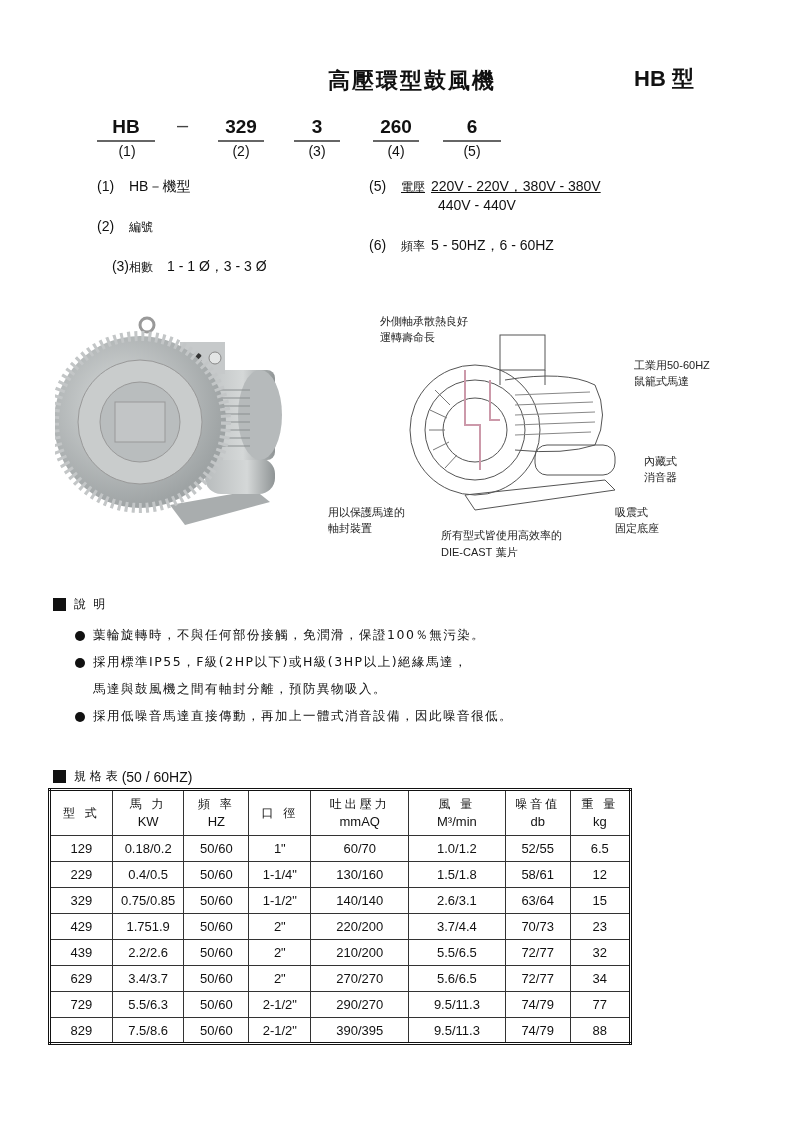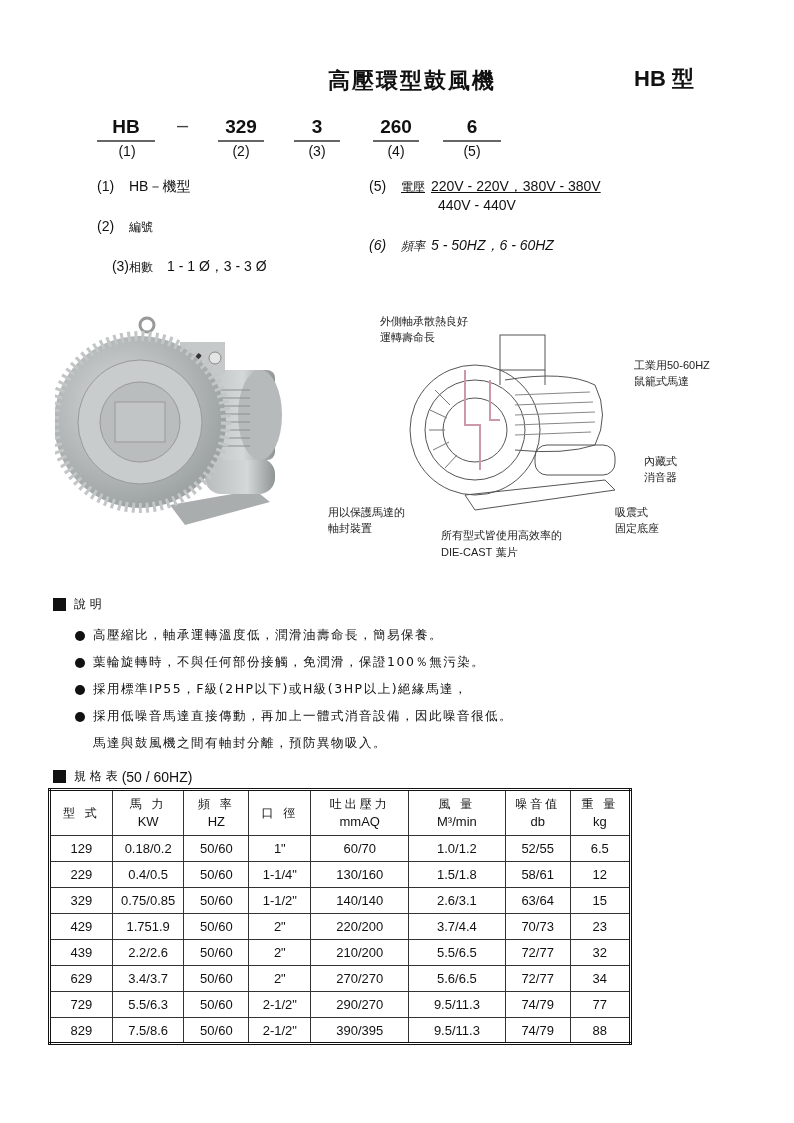--- a/index.html
+++ b/index.html
@@ -82,21 +82,21 @@
 <div class="abs def" style="left:97px; top:218px;">
   <span class="num">(2)</span><span class="cjk">編號</span>
 </div>
 <div class="abs def" style="left:97px; top:258px;text-align:right;">
   <span class="num">(3)</span><span class="cjk" style="margin-right:14px;">相數</span><span>1 - 1 Ø，3 - 3 Ø</span>
 </div>
 <div class="abs def" style="left:369px; top:178px;text-decoration:underline;">
   <span class="num">(5)</span><span class="cjk">電壓</span><span>220V - 220V，380V - 380V</span>
 </div>
 <div class="abs def" style="left:438px; top:197px;">440V - 440V</div>
-<div class="abs def" style="left:369px; top:237px;font-style:italic;">
+<div class="abs def" style="left:369px; top:237px;">
   <span class="num">(6)</span><span class="cjk">頻率</span><span>5 - 50HZ，6 - 60HZ</span>
 </div>
 
 <div class="abs" style="left:55px; top:310px; width:250px; height:235px;">
   <svg width="250" height="235" viewBox="0 0 250 235">
     <defs>
       <radialGradient id="g1" cx="40%" cy="40%" r="60%">
         <stop offset="0%" stop-color="#d9dcdc"></stop>
         <stop offset="100%" stop-color="#9ea3a4"></stop>
       </radialGradient>
@@ -187,43 +187,39 @@
 </div>
 <div class="abs callout" style="left:441px; top:528px;">
   <div>所有型式皆使用高效率的</div>
   <div><span class="latin">DIE-CAST</span> <span>葉片</span></div>
 </div>
 <div class="abs callout" style="left:615px; top:505px;">
   <div>吸震式</div>
   <div>固定底座</div>
 </div>
 
-<div class="abs section-head" style="left:53px; top:596px;">
+<div class="abs section-head" style="left:53px; top:596px;font-family:Liberation Mono, monospace;">
   <span class="sq"></span>
   <span>說 明</span>
 </div>
 <div class="abs bullets">
-  <div class="b">
-      <span class="dot"></span>
-      <span>高壓縮比，軸承運轉溫度低，潤滑油壽命長，簡易保養。</span>
-    </div>
   <div class="b">
       <span class="dot"></span>
       <span>葉輪旋轉時，不與任何部份接觸，免潤滑，保證100％無污染。</span>
     </div>
   <div class="b">
       <span class="dot"></span>
       <span>採用標準IP55，F級(2HP以下)或H級(3HP以上)絕緣馬達，</span>
     </div>
+  <div class="b cont">
+      <span>馬達與鼓風機之間有軸封分離，預防異物吸入。</span>
+    </div>
   <div class="b">
       <span class="dot"></span>
       <span>採用低噪音馬達直接傳動，再加上一體式消音設備，因此噪音很低。</span>
-    </div>
-  <div class="b cont">
-      <span>馬達與鼓風機之間有軸封分離，預防異物吸入。</span>
     </div>
 </div>
 
 <div class="abs section-head" style="left:53px; top:768px;">
   <span class="sq"></span>
   <span>規 格 表</span>
   <span class="latin">(50 / 60HZ)</span>
 </div>
 
 <table class="spec">

